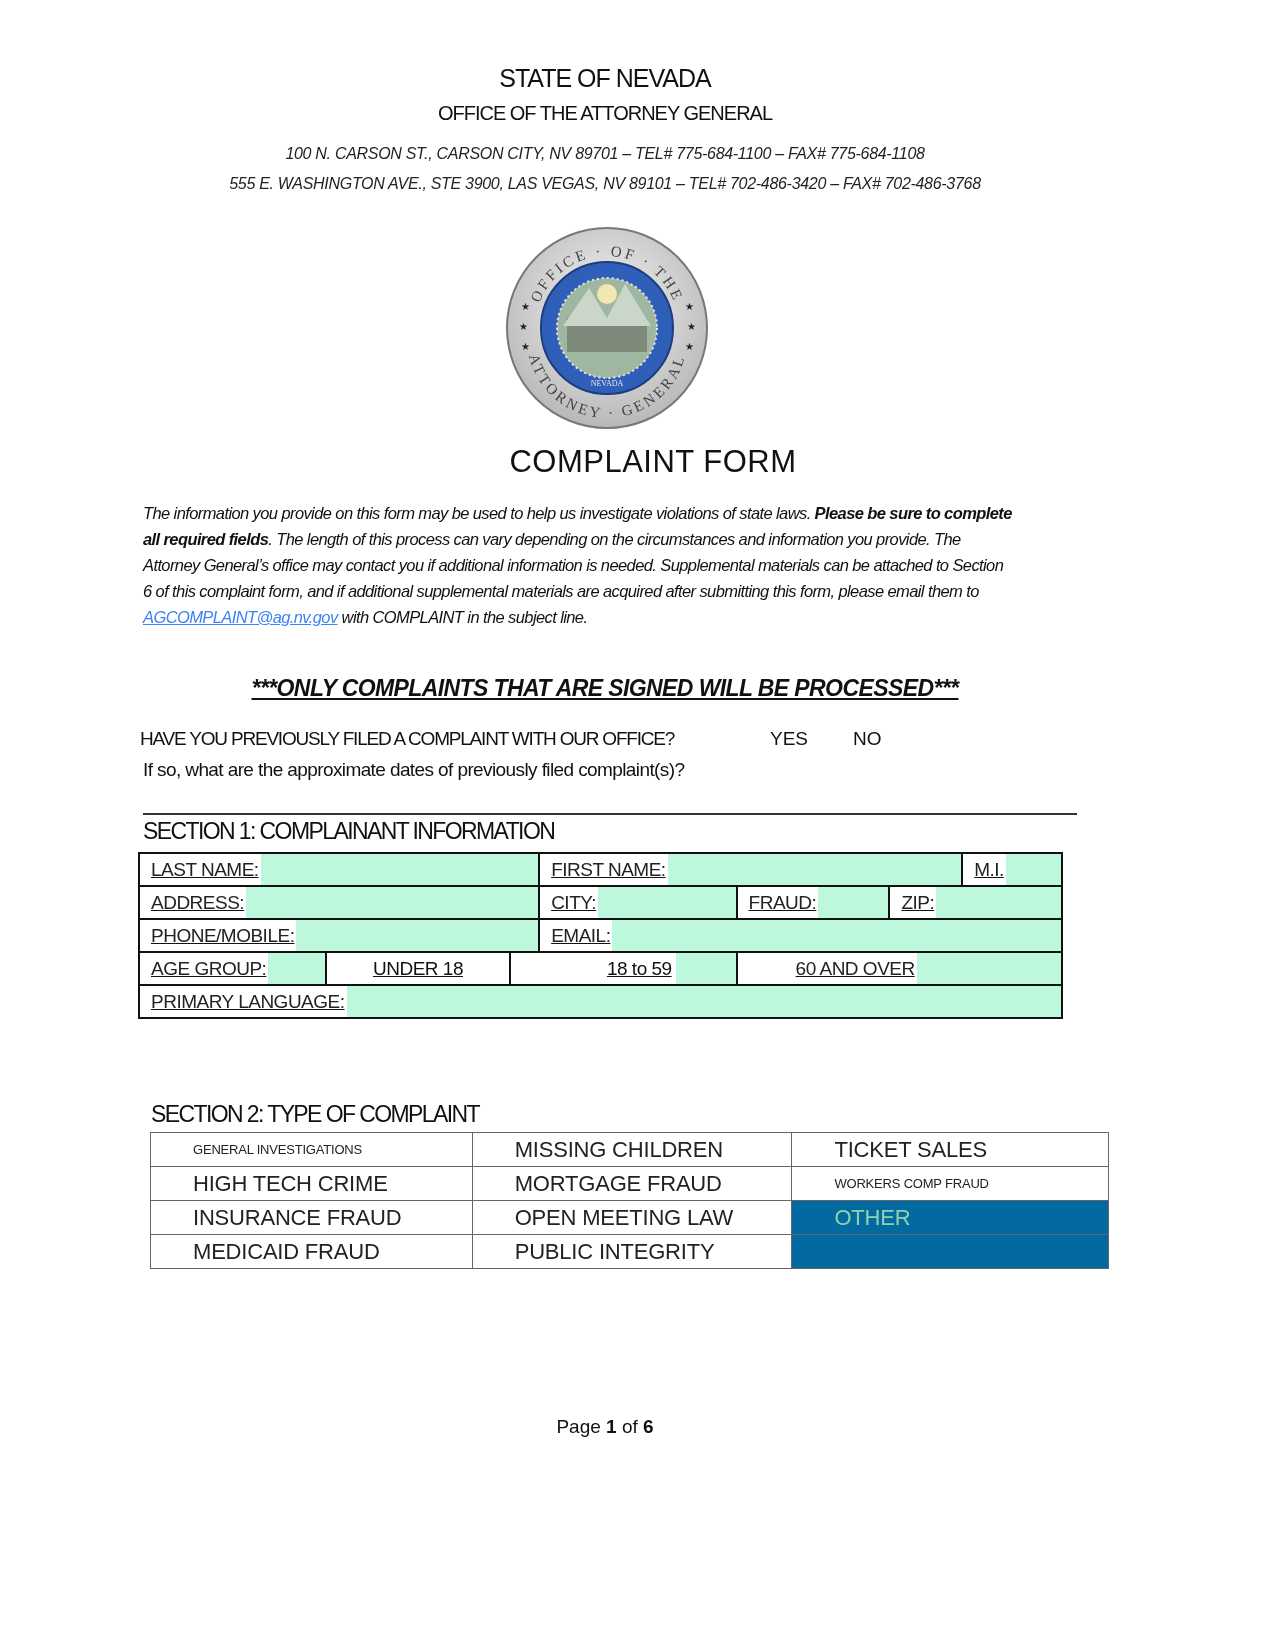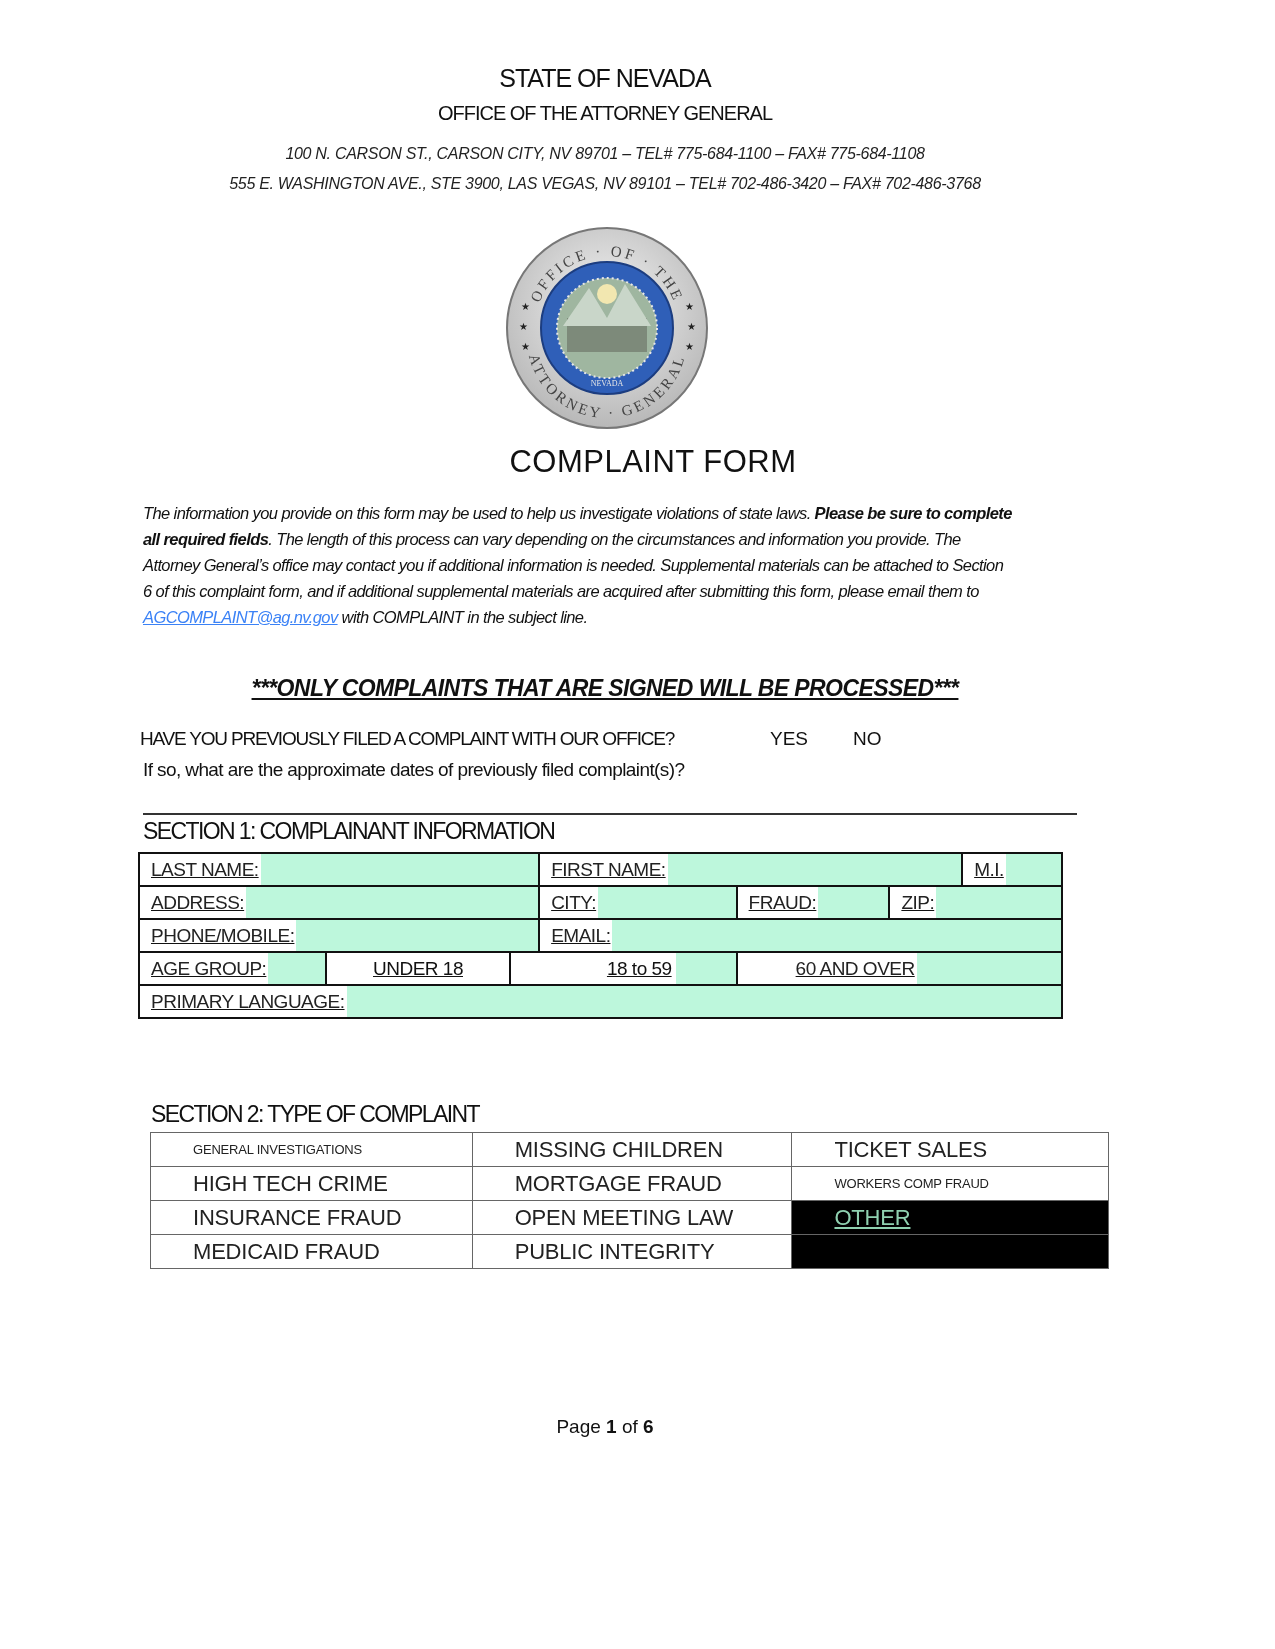--- a/index.html
+++ b/index.html
@@ -27,21 +27,21 @@
   table.s1 { position:absolute; left:138px; top:852px; width:925px; border-collapse:collapse; font-size:19px; }
   table.s1 td { border:2px solid #111; height:31px; padding:0; vertical-align:middle;text-decoration:underline; }
   .cell { display:flex; align-items:stretch; height:31px; }
   .lbl { padding:0 2px 0 11px; display:flex; align-items:center; white-space:nowrap; color:#222; letter-spacing:-0.5px; background:#fff; }
   .fill { flex:1; background:#bdf7dc; }
   .lbl-c { flex:1; display:flex; align-items:center; justify-content:center; letter-spacing:-0.5px; }
 
   table.s2 { position:absolute; left:150px; top:1132px; width:959px; border-collapse:collapse; }
   table.s2 td { border:1.5px solid #666; height:33px; padding:0 0 0 42px; font-size:22px; color:#222; letter-spacing:-0.2px; white-space:nowrap; }
   table.s2 td.small { font-size:13px; }
-  table.s2 td.green { background:#000000; color:#8fd1b0;text-decoration:underline; }
+  table.s2 td.green { background:#0369a1; color:#8fd1b0; }
   .footer { top:1416px; left:0; width:1210px; text-align:center; font-size:19px; }
 </style>
 </head>
 <body>
 
 <div class="abs center h-state">STATE OF NEVADA</div>
 <div class="abs center h-office">OFFICE OF THE ATTORNEY GENERAL</div>
 <div class="abs center h-addr" style="top:145px;">100 N. CARSON ST., CARSON CITY, NV 89701 – TEL# 775-684-1100 – FAX# 775-684-1108</div>
 <div class="abs center h-addr" style="top:175px;">555 E. WASHINGTON AVE., STE 3900, LAS VEGAS, NV 89101 – TEL# 702-486-3420 – FAX# 702-486-3768</div>
 

